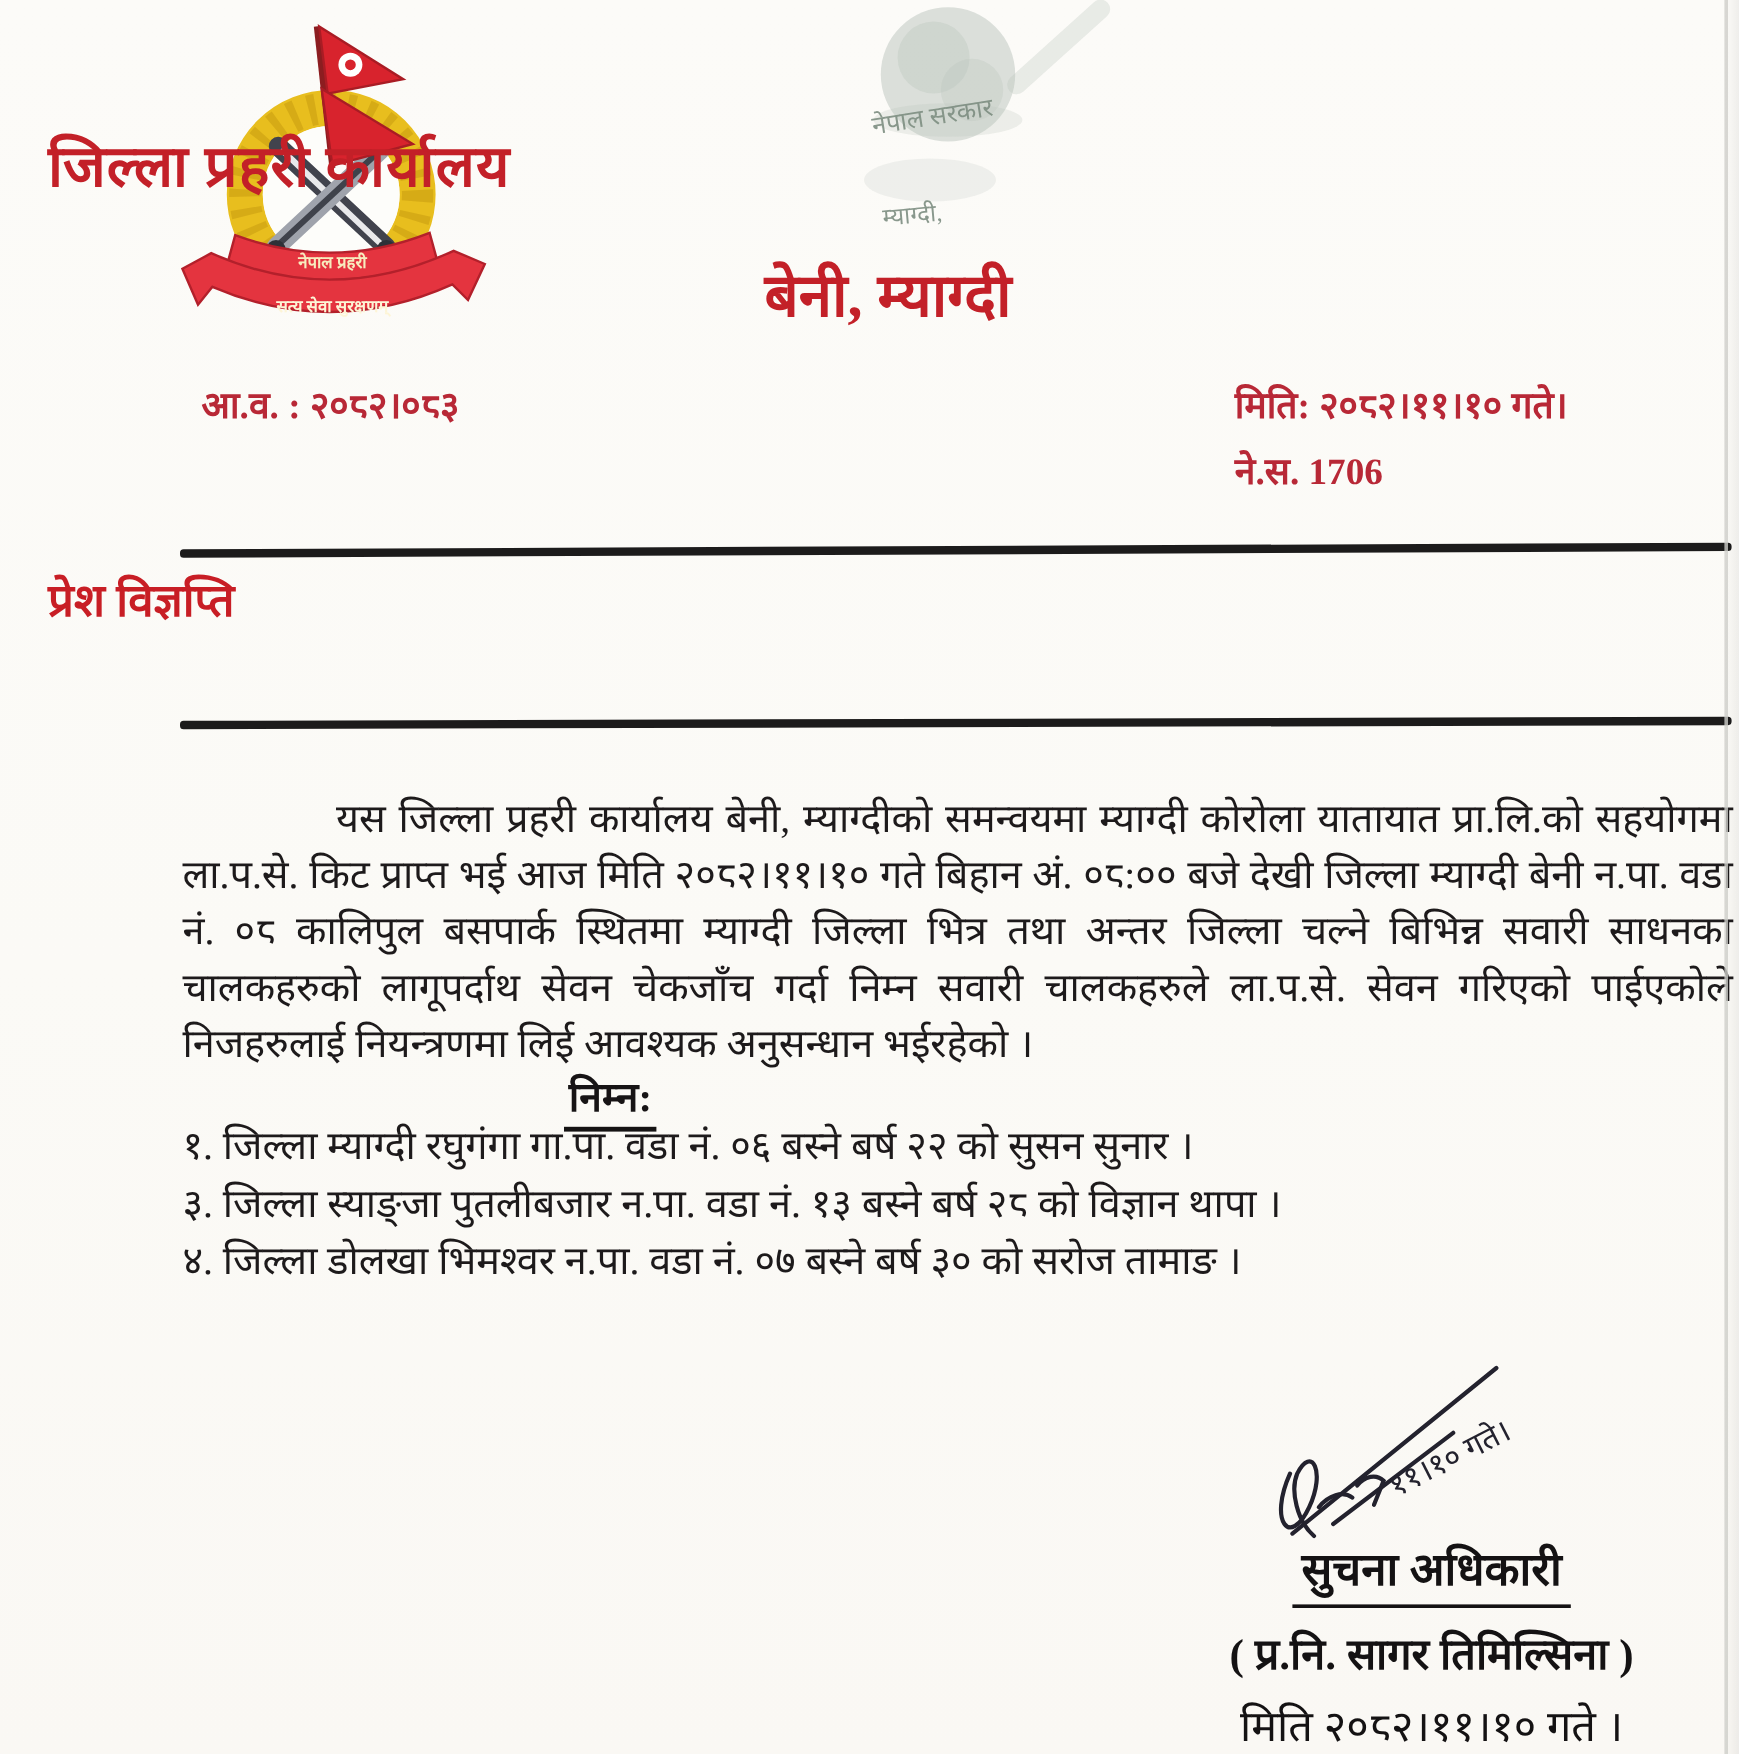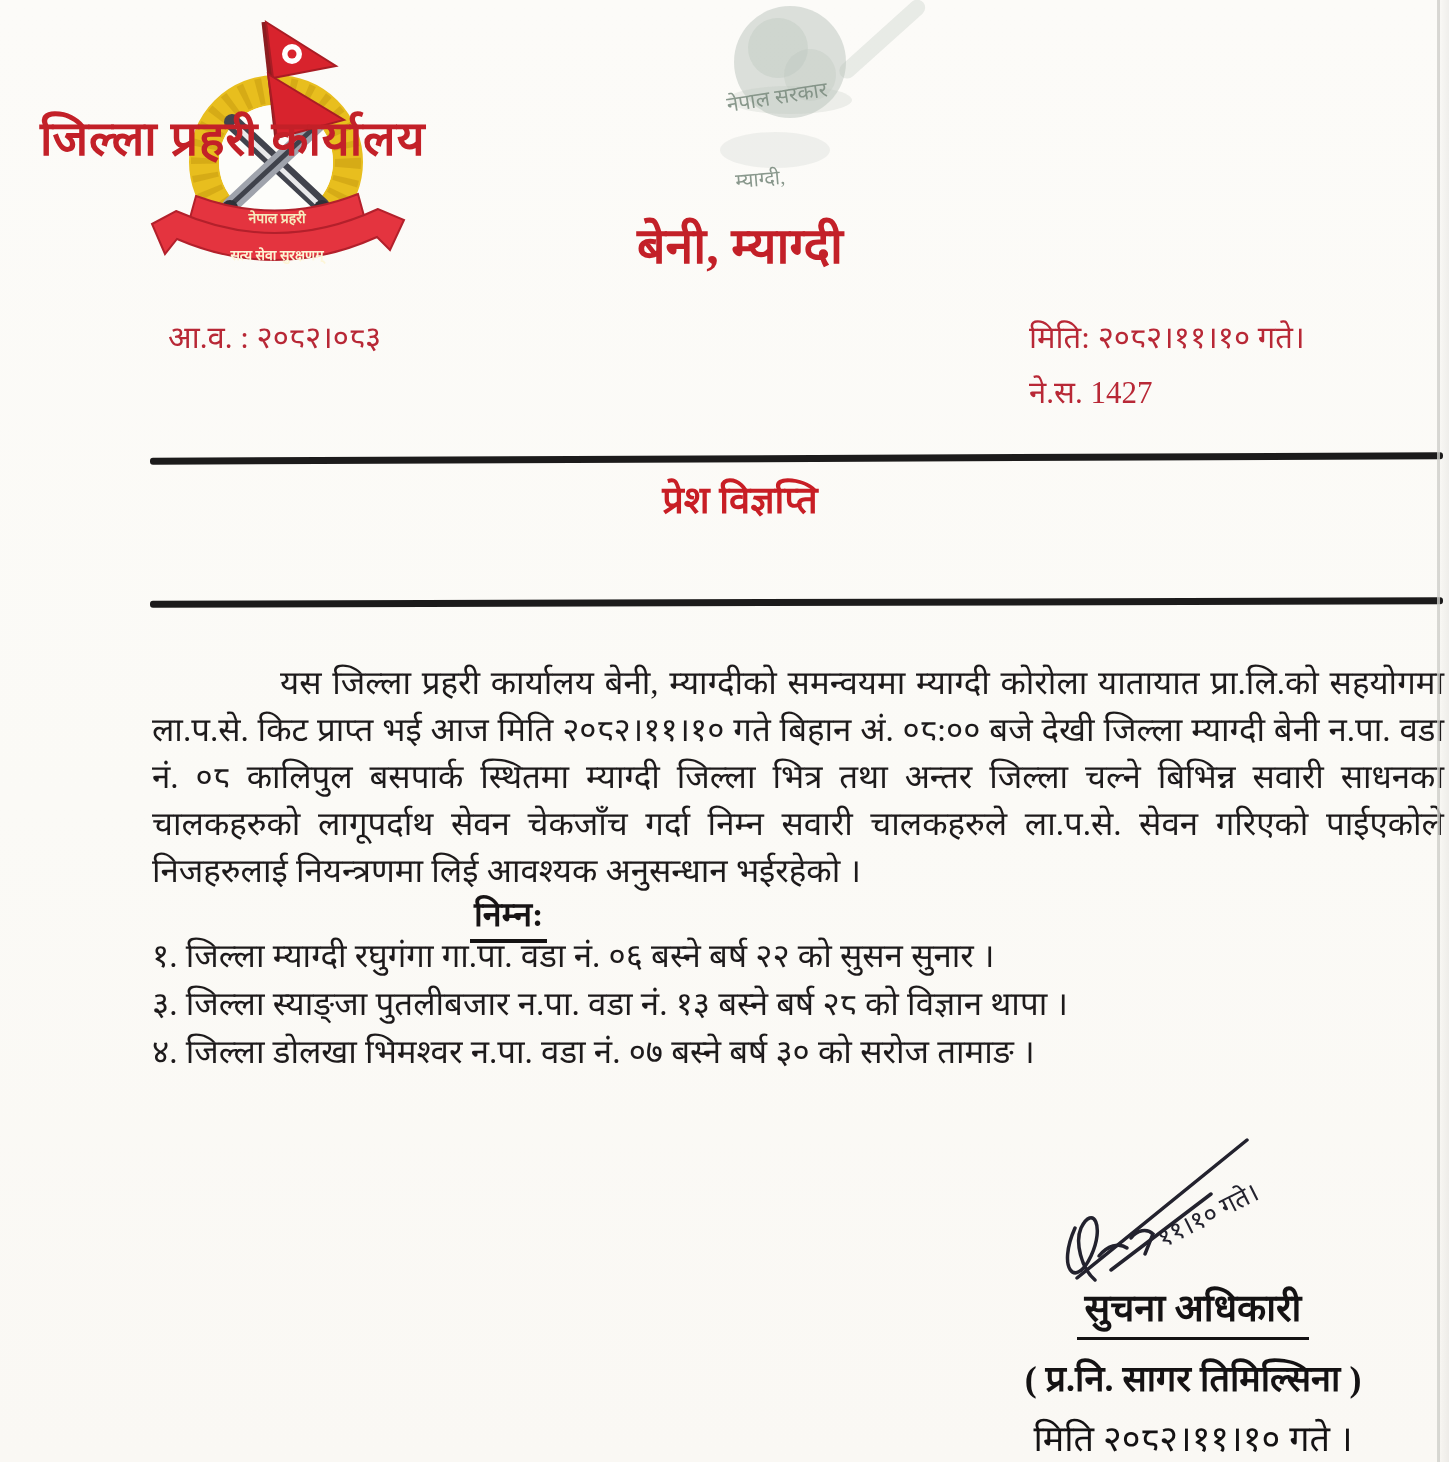--- a/index.html
+++ b/index.html
@@ -20,31 +20,31 @@
 
   .office-name{
     position:absolute;left:40px;top:104px;width:1400px;
     text-align:left;font-size:48px;font-weight:bold;color:#c32028;
     letter-spacing:1px;z-index:3;
   }
   .office-location{
     position:absolute;left:40px;top:210px;width:1400px;
     text-align:center;font-size:50px;font-weight:bold;color:#c32028;z-index:3;
   }
-  .meta{position:absolute;top:310px;font-size:31px;font-weight:400;color:#b82836;line-height:55px;white-space:nowrap;}
+  .meta{position:absolute;top:310px;font-size:31px;font-weight:700;color:#b82836;line-height:55px;white-space:nowrap;}
   .meta-left{left:168px;}
   .meta-right{left:1029px;}
 
   .rule{position:absolute;left:150px;width:1293px;height:7px;background:#1c1b1b;border-radius:3px;}
   .rule-top{top:455px;transform:rotate(-0.25deg);}
   .rule-bottom{top:599px;transform:rotate(-0.15deg);}
 
   .pr-title{
     position:absolute;left:40px;top:472px;width:1400px;
-    text-align:center;font-size:38px;font-weight:bold;color:#c81e25;font-family:Liberation Serif, serif;
+    font-size:38px;font-weight:bold;color:#c81e25;font-family:Liberation Serif, serif;
   }
   .headline{
     position:absolute;left:40px;top:540px;width:1400px;
     text-align:center;font-size:38px;font-weight:bold;color:#161314;
   }
 
   .para{
     position:absolute;left:152px;top:660px;width:1292px;
     font-size:33px;line-height:47px;font-weight:500;
     text-align:justify;text-indent:128px;color:#1d1a1b;
@@ -110,21 +110,21 @@
   </svg>
 
   <div class="office-name">जिल्ला प्रहरी कार्यालय</div>
   <div class="office-location">बेनी, म्याग्दी</div>
 
   <div class="meta meta-left">
     <div>आ.व. : २०८२।०८३</div>
   </div>
   <div class="meta meta-right">
     <div>मिति: २०८२।११।१० गते।</div>
-    <div>ने.स. 1427</div>
+    <div>ने.स. 1706</div>
   </div>
 
   <div class="rule rule-top"></div>
 
   <div class="pr-title">प्रेश विज्ञप्ति</div>
 
   <div class="rule rule-bottom"></div>
 
   <div class="para">यस जिल्ला प्रहरी कार्यालय बेनी, म्याग्दीको समन्वयमा म्याग्दी कोरोला यातायात प्रा.लि.को सहयोगमा ला.प.से. किट प्राप्त भई आज मिति २०८२।११।१० गते बिहान अं. ०८:०० बजे देखी जिल्ला म्याग्दी बेनी न.पा. वडा नं. ०८ कालिपुल बसपार्क स्थितमा म्याग्दी जिल्ला भित्र तथा अन्तर जिल्ला चल्ने बिभिन्न सवारी साधनका चालकहरुको लागूपर्दाथ सेवन चेकजाँच गर्दा निम्न सवारी चालकहरुले ला.प.से. सेवन गरिएको पाईएकोले निजहरुलाई नियन्त्रणमा लिई आवश्यक अनुसन्धान भईरहेको ।</div>
 

